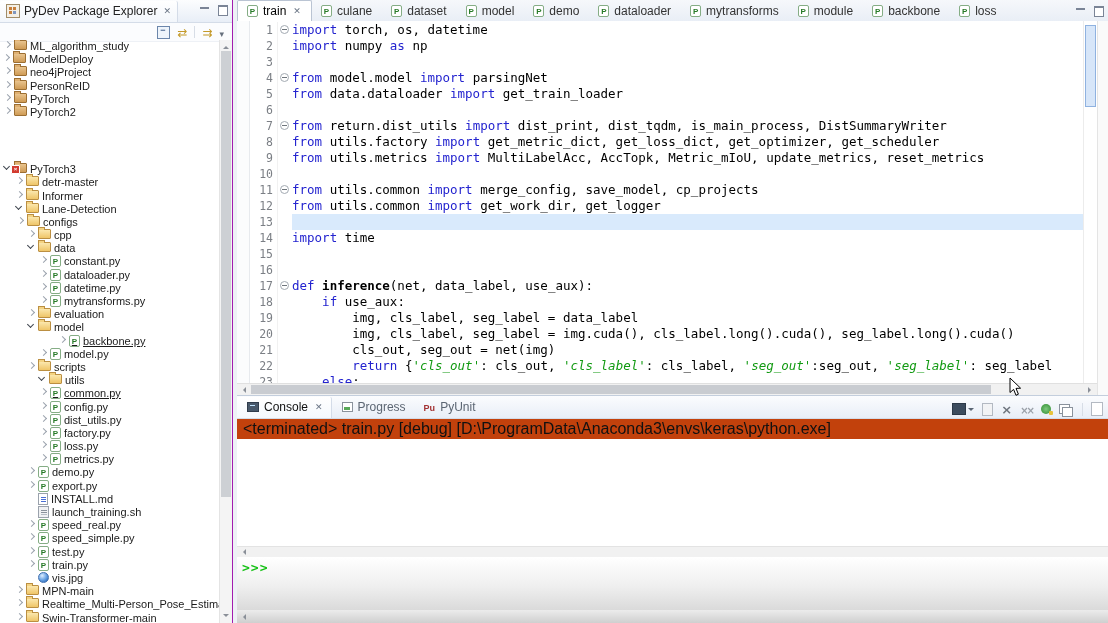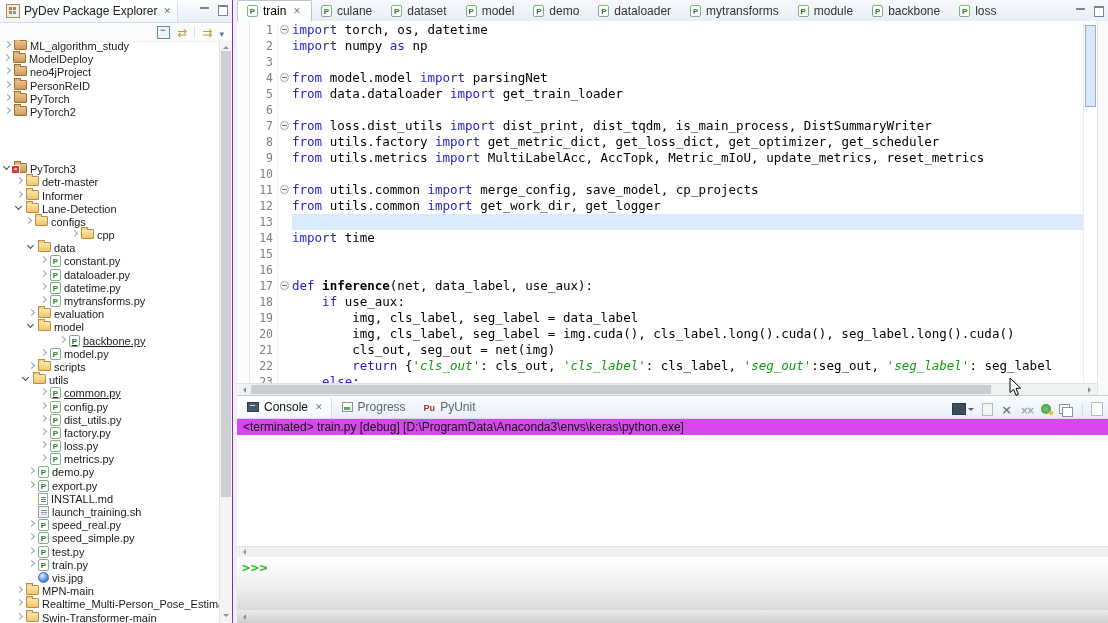--- a/index.html
+++ b/index.html
@@ -104,21 +104,21 @@
   .cti-display .car{width:0;height:0;border:3px solid transparent;border-top-color:#5a6573;margin-top:4px}
   .cti-page{width:9px;height:11px;border:1px solid #b3b9c2;background:#f2f3f5}
   .cti-x::before{content:"\00D7";color:#6f767f;font:bold 13px/11px "DejaVu Sans",sans-serif}
   .cti-xx::before{content:"\00D7\00D7";color:#9aa0a8;font:bold 10px/11px "DejaVu Sans",sans-serif;letter-spacing:-2px}
   .cti-run{width:10px;height:10px;border-radius:50%;background:radial-gradient(#7ec97e,#2e8b2e);position:relative}
   .cti-run::after{content:"";position:absolute;right:-2px;bottom:-1px;width:4px;height:4px;background:#e8c33c;border-radius:1px}
   .cti-dup{width:9px;height:8px;border:1px solid #8a929c;background:#fff;position:relative;margin-right:4px}
   .cti-dup::after{content:"";position:absolute;left:2px;top:2px;width:9px;height:8px;border:1px solid #8a929c;background:#fff}
   .csep{width:1px;height:13px;background:#d7dde6}
   .cti-clear{width:10px;height:12px;border:1px solid #b3b9c2;background:#fff}
-  .cstatus{flex:0 0 14px;font-size:12px;color:#111;padding:1px 6px;white-space:nowrap;background:#d946ef}
+  .cstatus{flex:0 0 14px;font-size:16px;color:#111;padding:1px 6px;white-space:nowrap;background:#c2410c}
   .cout{flex:1 1 auto;background:#fff}
   .chsb1{flex:0 0 10px;background:#f1f1f1;border-top:1px solid #e3e3e3;position:relative}
   .chsb2{flex:0 0 13px;background:linear-gradient(#ececec,#cfcfcf);position:relative}
   .cprompt{flex:0 0 47px;background:linear-gradient(#ffffff,#efefef 55%,#dadada);padding:3px 5px;font:bold 13px/15px "DejaVu Sans Mono",monospace;color:#15c115;letter-spacing:1px}
 
   .cursor{position:absolute;left:1008px;top:377px;z-index:50;pointer-events:none}
 </style>
 </head>
 <body>
 
@@ -189,26 +189,26 @@
         <div class="trow" style="padding-left: 15px;">
           <span class="chev c"></span>
           <span class="ic ic-folder"></span>
           <span class="tlabel">Informer</span>
         </div>
         <div class="trow" style="padding-left: 15px;">
           <span class="chev e"></span>
           <span class="ic ic-folder"></span>
           <span class="tlabel">Lane-Detection</span>
         </div>
-        <div class="trow" style="padding-left: 24px;">
+        <div class="trow" style="padding-left: 16px;">
           <span class="chev c"></span>
           <span class="ic ic-folder"></span>
           <span class="tlabel">configs</span>
         </div>
-        <div class="trow" style="padding-left: 27px; margin-left: 43px;">
+        <div class="trow" style="padding-left: 27px;">
           <span class="chev c"></span>
           <span class="ic ic-folder"></span>
           <span class="tlabel">cpp</span>
         </div>
         <div class="trow" style="padding-left: 27px;">
           <span class="chev e"></span>
           <span class="ic ic-folder"></span>
           <span class="tlabel">data</span>
         </div>
         <div class="trow" style="padding-left: 39px;">
@@ -249,21 +249,21 @@
         <div class="trow" style="padding-left: 39px;">
           <span class="chev c"></span>
           <span class="ic ic-py"></span>
           <span class="tlabel">model.py</span>
         </div>
         <div class="trow" style="padding-left: 27px;">
           <span class="chev c"></span>
           <span class="ic ic-folder"></span>
           <span class="tlabel">scripts</span>
         </div>
-        <div class="trow" style="padding-left: 22px;">
+        <div class="trow" style="padding-left: 38px;">
           <span class="chev e"></span>
           <span class="ic ic-folder"></span>
           <span class="tlabel">utils</span>
         </div>
         <div class="trow" style="padding-left: 39px; text-decoration: underline;">
           <span class="chev c"></span>
           <span class="ic ic-py"></span>
           <span class="tlabel">common.py</span>
         </div>
         <div class="trow" style="padding-left: 39px;">
@@ -460,21 +460,21 @@
             <div class="cline">
               <span class="lnum">6</span>
               <span class="lfold"></span>
               <span class="ltext"></span>
             </div>
             <div class="cline">
               <span class="lnum">7</span>
               <span class="lfold">
                 <span class="fold"></span>
               </span>
-              <span class="ltext"><span class="tk">from</span><span> loss.dist_utils </span><span class="tk">import</span><span> dist_print, dist_tqdm, is_main_process, DistSummaryWriter</span></span>
+              <span class="ltext"><span class="tk">from</span><span> return.dist_utils </span><span class="tk">import</span><span> dist_print, dist_tqdm, is_main_process, DistSummaryWriter</span></span>
             </div>
             <div class="cline">
               <span class="lnum">8</span>
               <span class="lfold"></span>
               <span class="ltext"><span class="tk">from</span><span> utils.factory </span><span class="tk">import</span><span> get_metric_dict, get_loss_dict, get_optimizer, get_scheduler</span></span>
             </div>
             <div class="cline">
               <span class="lnum">9</span>
               <span class="lfold"></span>
               <span class="ltext"><span class="tk">from</span><span> utils.metrics </span><span class="tk">import</span><span> MultiLabelAcc, AccTopk, Metric_mIoU, update_metrics, reset_metrics</span></span>

